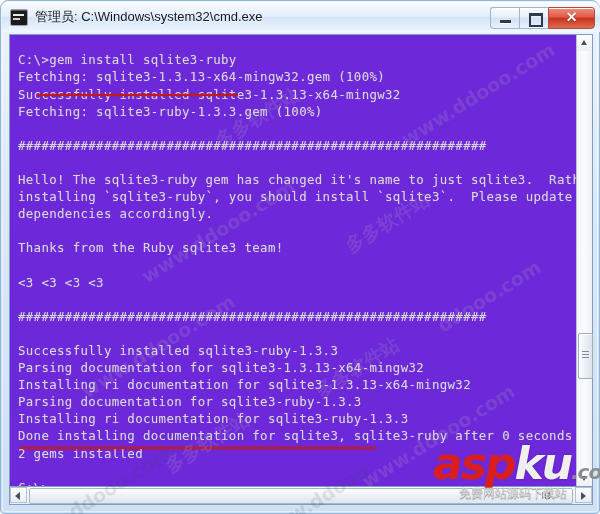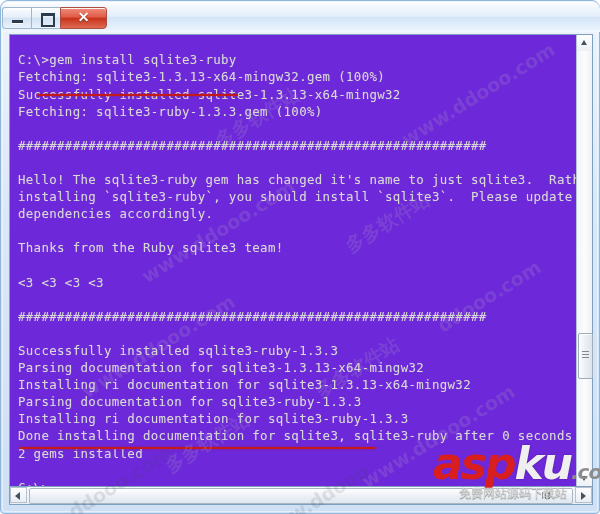--- a/index.html
+++ b/index.html
@@ -345,20 +345,24 @@
   }
   .wm-dark { color: rgba(60,70,85,0.13); }
 </style>
 </head>
 <body>
 
 <div id="window-frame">
   <div id="frame-glow"></div>
 
   <div id="title-bar">
+    <div id="title-left">
+      <div id="cmd-icon"></div>
+      <div id="title-text">管理员: C:\Windows\system32\cmd.exe</div>
+    </div>
     <div id="window-buttons">
       <div class="win-btn" id="btn-minimize">
         <span class="glyph-min"></span>
       </div>
       <div class="win-btn" id="btn-maximize">
         <span class="glyph-max"></span>
       </div>
       <div class="win-btn" id="btn-close">
         <span class="glyph-close">✕</span>
       </div>

